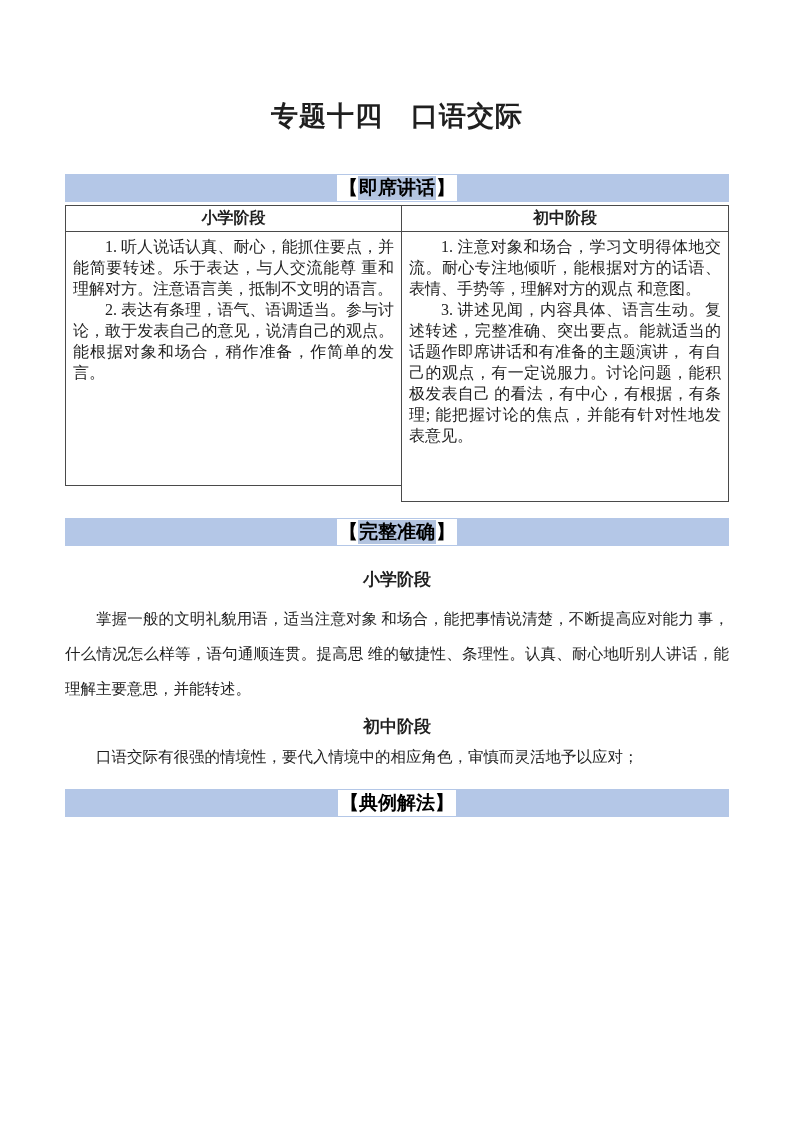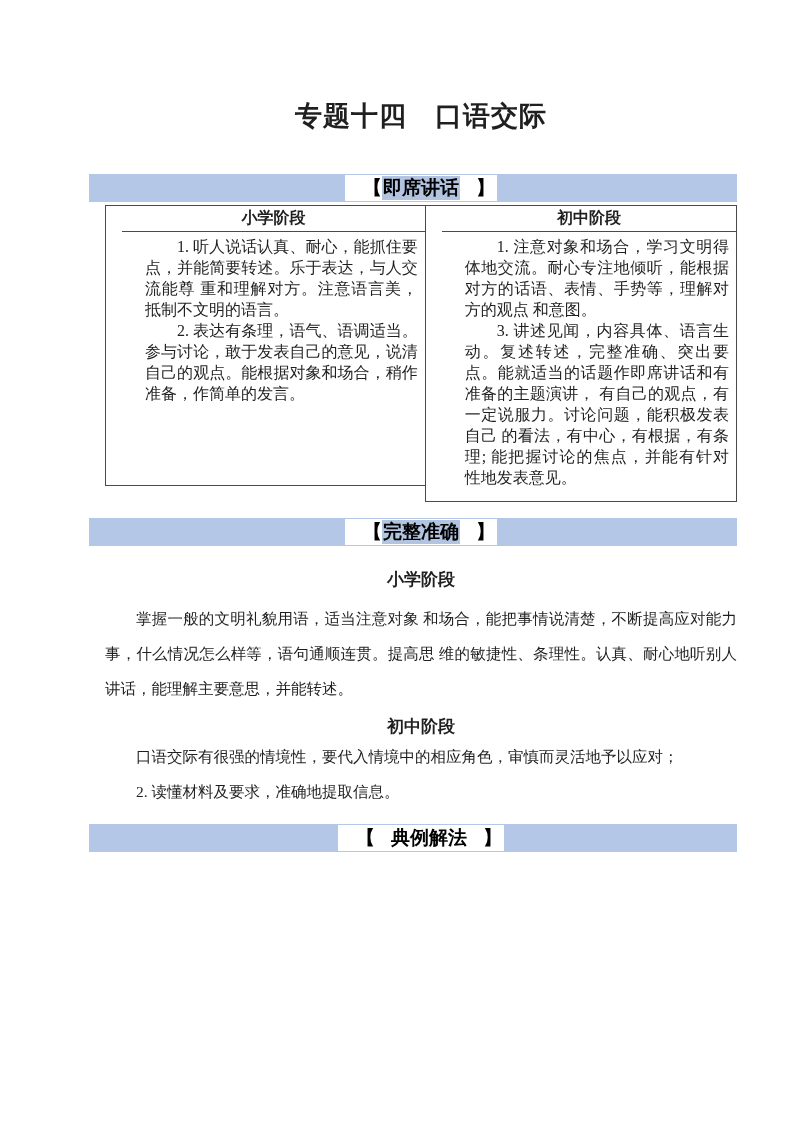--- a/index.html
+++ b/index.html
@@ -1,21 +1,21 @@
 <!DOCTYPE html>
 <html lang="zh" style="--banner-blue: #b4c7e7; --banner-hl: #b3c4e0;"><head>
 <meta charset="utf-8">
 <style>
   :root{
     --banner-blue:#b4c7e7;
     --banner-hl:#b3c4e0;
     --ink:#1f1f1f;
     --border:#4a4a4a;
   }
-  *{box-sizing:border-box;padding-left:16px;}
+  *{box-sizing:border-box;}
   html,body{margin:0;padding:0;background:#ffffff;}
   .page{
     position:relative;
     width:794px;height:1123px;
     margin:0 auto;
     background:#ffffff;
     color:var(--ink);
     font-family:"Liberation Serif","DejaVu Serif",serif;
     overflow:hidden;
   }
@@ -149,21 +149,20 @@
         <span class="hl">完整准确</span>
         <span>】</span>
       </span>
     </div>
 
     <h2 class="section-heading">小学阶段</h2>
     <p class="kpara">掌握一般的文明礼貌用语，适当注意对象 和场合，能把事情说清楚，不断提高应对能力 事，什么情况怎么样等，语句通顺连贯。提高思 维的敏捷性、条理性。认真、耐心地听别人讲话，能理解主要意思，并能转述。</p>
 
     <h2 class="section-heading middle">初中阶段</h2>
     <p class="kpara tight">口语交际有很强的情境性，要代入情境中的相应角色，审慎而灵活地予以应对；</p>
-    <p class="kpara tight">2. 读懂材料及要求，准确地提取信息。</p>
 
     <div class="banner banner-3">
       <span class="banner-box">
         <span>【</span>
         <span>典例解法</span>
         <span>】</span>
       </span>
     </div>
 
   </div>

